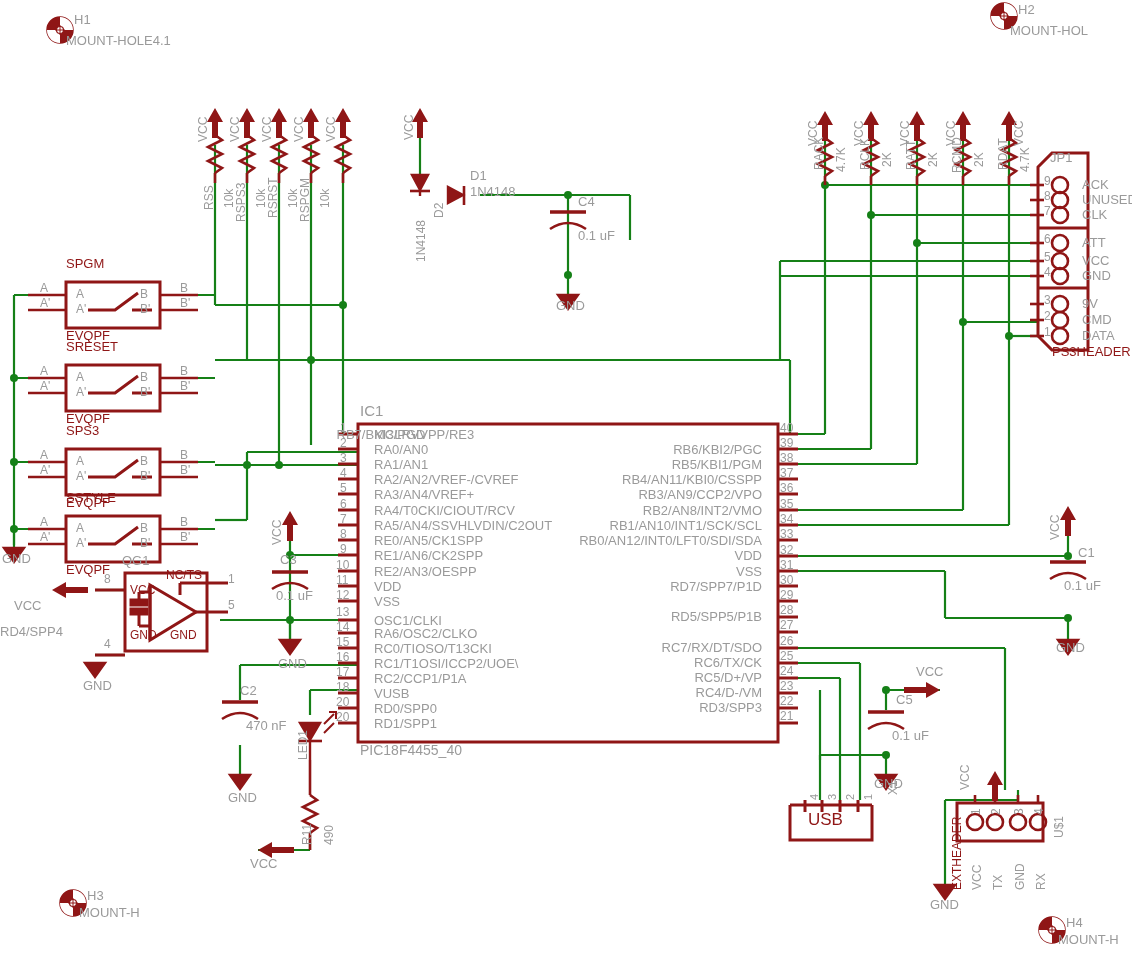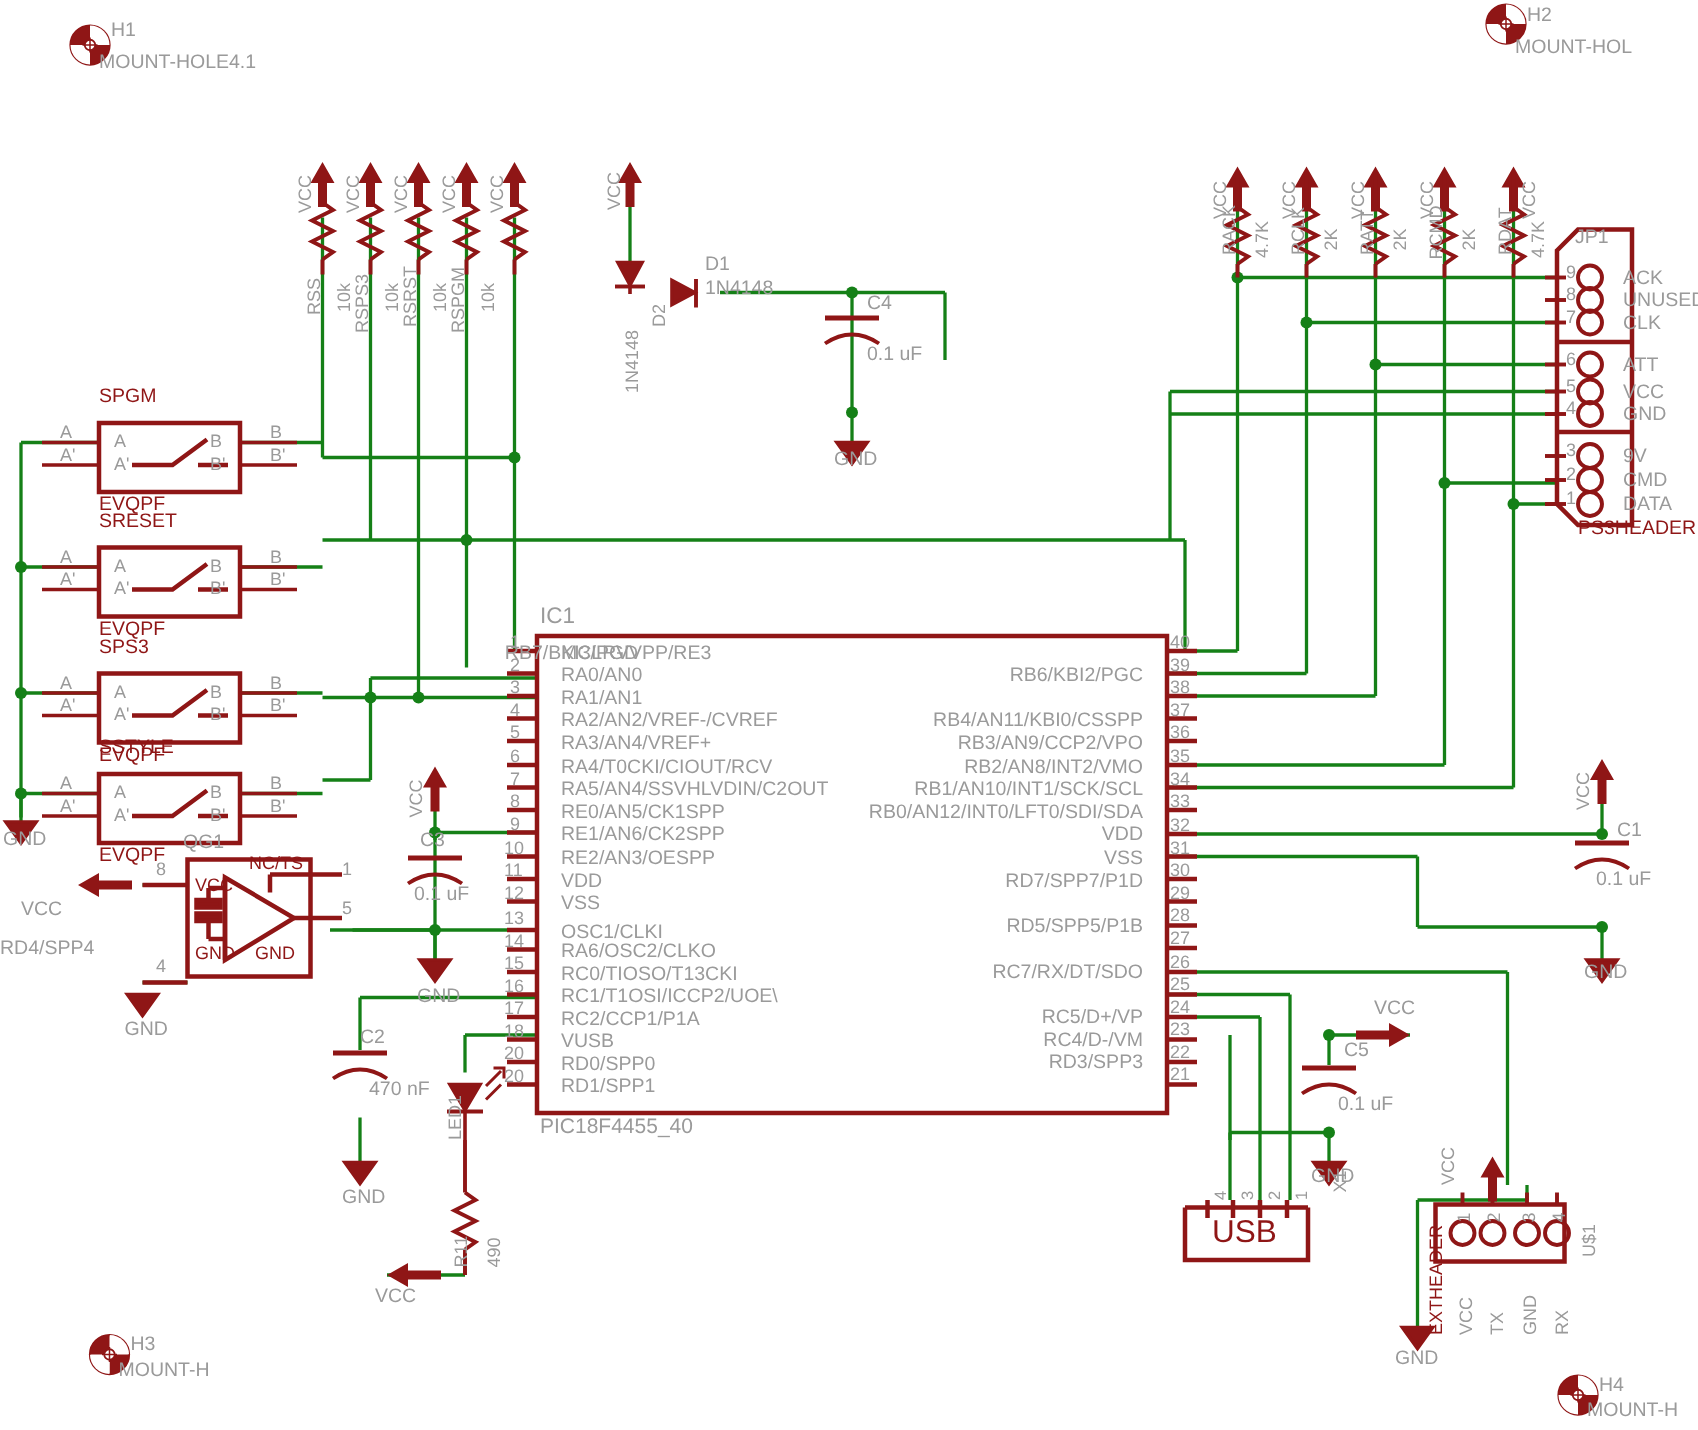--- a/index.html
+++ b/index.html
@@ -612,31 +612,33 @@
 <div class="lbl g t12" style="left:336px;top:620px">14</div>
 <div class="lbl g t12" style="left:336px;top:635px">15</div>
 <div class="lbl g t12" style="left:336px;top:650px">16</div>
 <div class="lbl g t12" style="left:336px;top:665px">17</div>
 <div class="lbl g t12" style="left:336px;top:680px">18</div>
 <div class="lbl g t12" style="left:336px;top:695px">20</div>
 <div class="lbl g t12" style="left:336px;top:710px">20</div>
 
 <div class="lbl g t13" style="left:0;top:427px;width:762px;text-align:center">RB7/BKI3/PGD</div>
 <div class="lbl g t13" style="left:0;top:442px;width:762px;text-align:right">RB6/KBI2/PGC</div>
+<div class="lbl g t13" style="left:0;top:457px;width:762px;text-align:right">RB5/KBI1/PGM</div>
 <div class="lbl g t13" style="left:0;top:472px;width:762px;text-align:right">RB4/AN11/KBI0/CSSPP</div>
 <div class="lbl g t13" style="left:0;top:487px;width:762px;text-align:right">RB3/AN9/CCP2/VPO</div>
 <div class="lbl g t13" style="left:0;top:503px;width:762px;text-align:right">RB2/AN8/INT2/VMO</div>
 <div class="lbl g t13" style="left:0;top:518px;width:762px;text-align:right">RB1/AN10/INT1/SCK/SCL</div>
 <div class="lbl g t13" style="left:0;top:533px;width:762px;text-align:right">RB0/AN12/INT0/LFT0/SDI/SDA</div>
 <div class="lbl g t13" style="left:0;top:548px;width:762px;text-align:right">VDD</div>
 <div class="lbl g t13" style="left:0;top:564px;width:762px;text-align:right">VSS</div>
 <div class="lbl g t13" style="left:0;top:579px;width:762px;text-align:right">RD7/SPP7/P1D</div>
 <div class="lbl g t13" style="left:0;top:609px;width:762px;text-align:right">RD5/SPP5/P1B</div>
 <div class="lbl g t13" style="left:0;top:624px;width:762px;text-align:left">RD4/SPP4</div>
 <div class="lbl g t13" style="left:0;top:640px;width:762px;text-align:right">RC7/RX/DT/SDO</div>
+<div class="lbl g t13" style="left:0;top:655px;width:762px;text-align:right">RC6/TX/CK</div>
 <div class="lbl g t13" style="left:0;top:670px;width:762px;text-align:right">RC5/D+/VP</div>
 <div class="lbl g t13" style="left:0;top:685px;width:762px;text-align:right">RC4/D-/VM</div>
 <div class="lbl g t13" style="left:0;top:700px;width:762px;text-align:right">RD3/SPP3</div>
 
 <div class="lbl g t12" style="left:780px;top:421px">40</div>
 <div class="lbl g t12" style="left:780px;top:436px">39</div>
 <div class="lbl g t12" style="left:780px;top:451px">38</div>
 <div class="lbl g t12" style="left:780px;top:466px">37</div>
 <div class="lbl g t12" style="left:780px;top:481px">36</div>
 <div class="lbl g t12" style="left:780px;top:497px">35</div>
@@ -691,21 +693,21 @@
 <div class="lbl g t12" style="left:1044px;top:265px">4</div>
 <div class="lbl g t12" style="left:1044px;top:293px">3</div>
 <div class="lbl g t12" style="left:1044px;top:309px">2</div>
 <div class="lbl g t12" style="left:1044px;top:325px">1</div>
 
 <div class="lbl g t12 rot" style="left:1048px;top:540px">VCC</div>
 <div class="lbl g t13" style="left:1078px;top:545px">C1</div>
 <div class="lbl g t13" style="left:1064px;top:578px">0.1 uF</div>
 <div class="lbl g t13" style="left:1056px;top:640px">GND</div>
 
-<div class="lbl r t15" style="left:808px;top:810px;font-size:21px">USB</div>
+<div class="lbl r t15" style="left:808px;top:810px;font-size:17px">USB</div>
 <div class="lbl g t12 rot" style="left:886px;top:795px">X1</div>
 <div class="lbl g t11 rot" style="left:808px;top:800px">4</div>
 <div class="lbl g t11 rot" style="left:826px;top:800px">3</div>
 <div class="lbl g t11 rot" style="left:844px;top:800px">2</div>
 <div class="lbl g t11 rot" style="left:862px;top:800px">1</div>
 
 <div class="lbl g t13" style="left:896px;top:692px">C5</div>
 <div class="lbl g t13" style="left:892px;top:728px">0.1 uF</div>
 <div class="lbl g t13" style="left:874px;top:776px">GND</div>
 <div class="lbl g t13" style="left:916px;top:664px">VCC</div>

